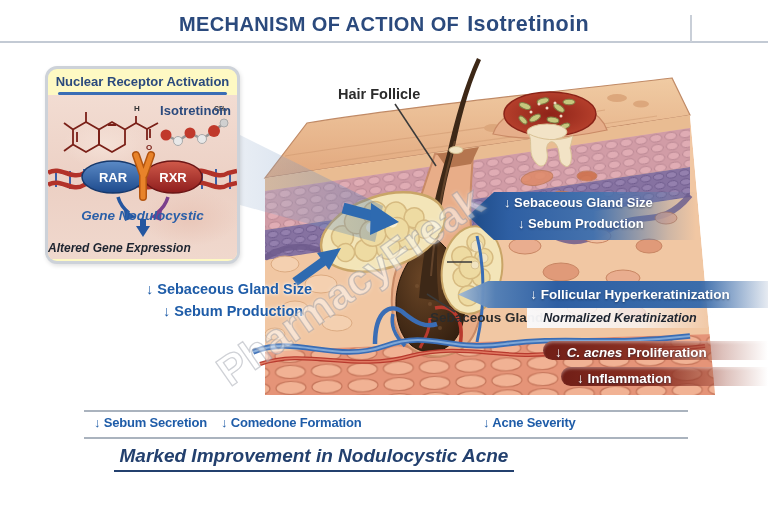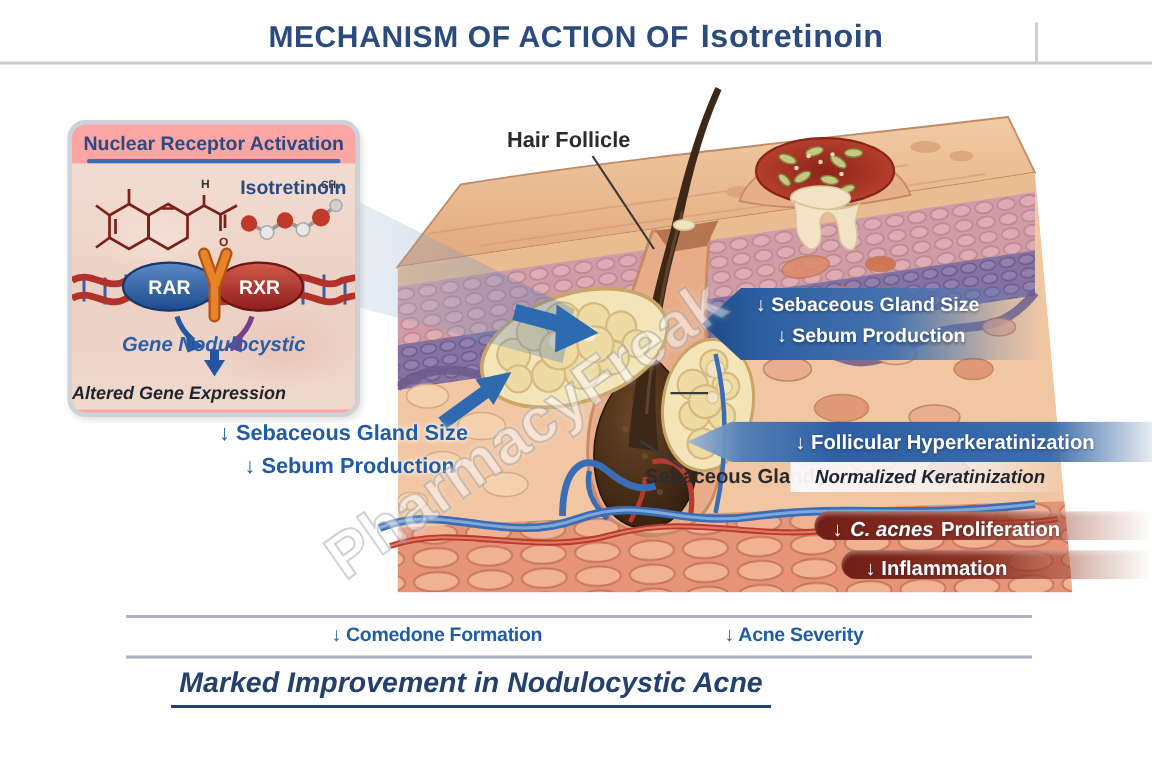--- a/index.html
+++ b/index.html
@@ -8,21 +8,21 @@
   .abs{position:absolute;}
 
   
   .title-row{left:0;top:12px;width:768px;text-align:center;color:#2b4a7d;letter-spacing:.4px;}
   .title-prefix{font-size:20px;font-weight:800;}
   .title-drug{font-size:21.5px;font-weight:800;margin-left:8px;}
   .title-line{left:0;top:41px;width:768px;height:2px;background:#c3cad4;}
   .title-tick{left:690px;top:15px;width:2px;height:27px;background:#c9cfd8;}
 
   
-  .inset{left:45px;top:80px;width:195px;height:198px;background:#fca5a5;border:3px solid #cdd2d9;
+  .inset{left:45px;top:66px;width:195px;height:198px;background:#fef9c3;border:3px solid #cdd2d9;
          border-radius:12px;box-sizing:border-box;overflow:hidden;box-shadow:1px 2px 4px rgba(0,0,0,.12);}
   .inset-header{padding-top:5px;text-align:center;font-size:13px;font-weight:800;color:#2b4a7d;}
   .inset-rule{margin:3px 10px 0 10px;height:2.5px;background:#3a6db5;border-radius:2px;}
   .inset-body{position:relative;height:164px;background:
       radial-gradient(60px 34px at 30% 30%, #f4e0d6 0%, rgba(244,224,214,0) 70%),
       radial-gradient(70px 40px at 75% 75%, #e9c6b8 0%, rgba(233,198,184,0) 70%),
       linear-gradient(180deg,#f2dcd2 0%,#ecd0c4 55%,#f0d8cd 100%);}
   .inset-mol-label{left:95px;top:8px;width:105px;text-align:center;font-size:13px;font-weight:800;color:#2b4a7d;}
   .inset-gt{left:0;top:113px;width:189px;text-align:center;font-size:13.5px;font-weight:800;
             font-style:italic;color:#2a5fa8;}
@@ -381,20 +381,21 @@
 
   <div class="abs banner banner-hyper">↓ Follicular Hyperkeratinization</div>
   <div class="abs norm-label">Normalized Keratinization</div>
 
   <div class="abs banner banner-red banner-acnes">
     <span class="sp">↓</span><span class="ital">C. acnes</span><span>Proliferation</span>
   </div>
   <div class="abs banner banner-red banner-infl">↓ Inflammation</div>
 
   <div class="abs sum-line sum-top"></div>
+  <div class="abs sum-item si0">↓ Sebum Secretion</div>
   <div class="abs sum-item si1">↓ Comedone Formation</div>
   <div class="abs sum-item si3">↓ Acne Severity</div>
   <div class="abs sum-line sum-bot"></div>
 
   <div class="abs conclusion-row">
     <span class="conclusion">Marked Improvement in Nodulocystic Acne</span>
   </div>
 
   <div class="abs watermark">PharmacyFreak</div>
 

